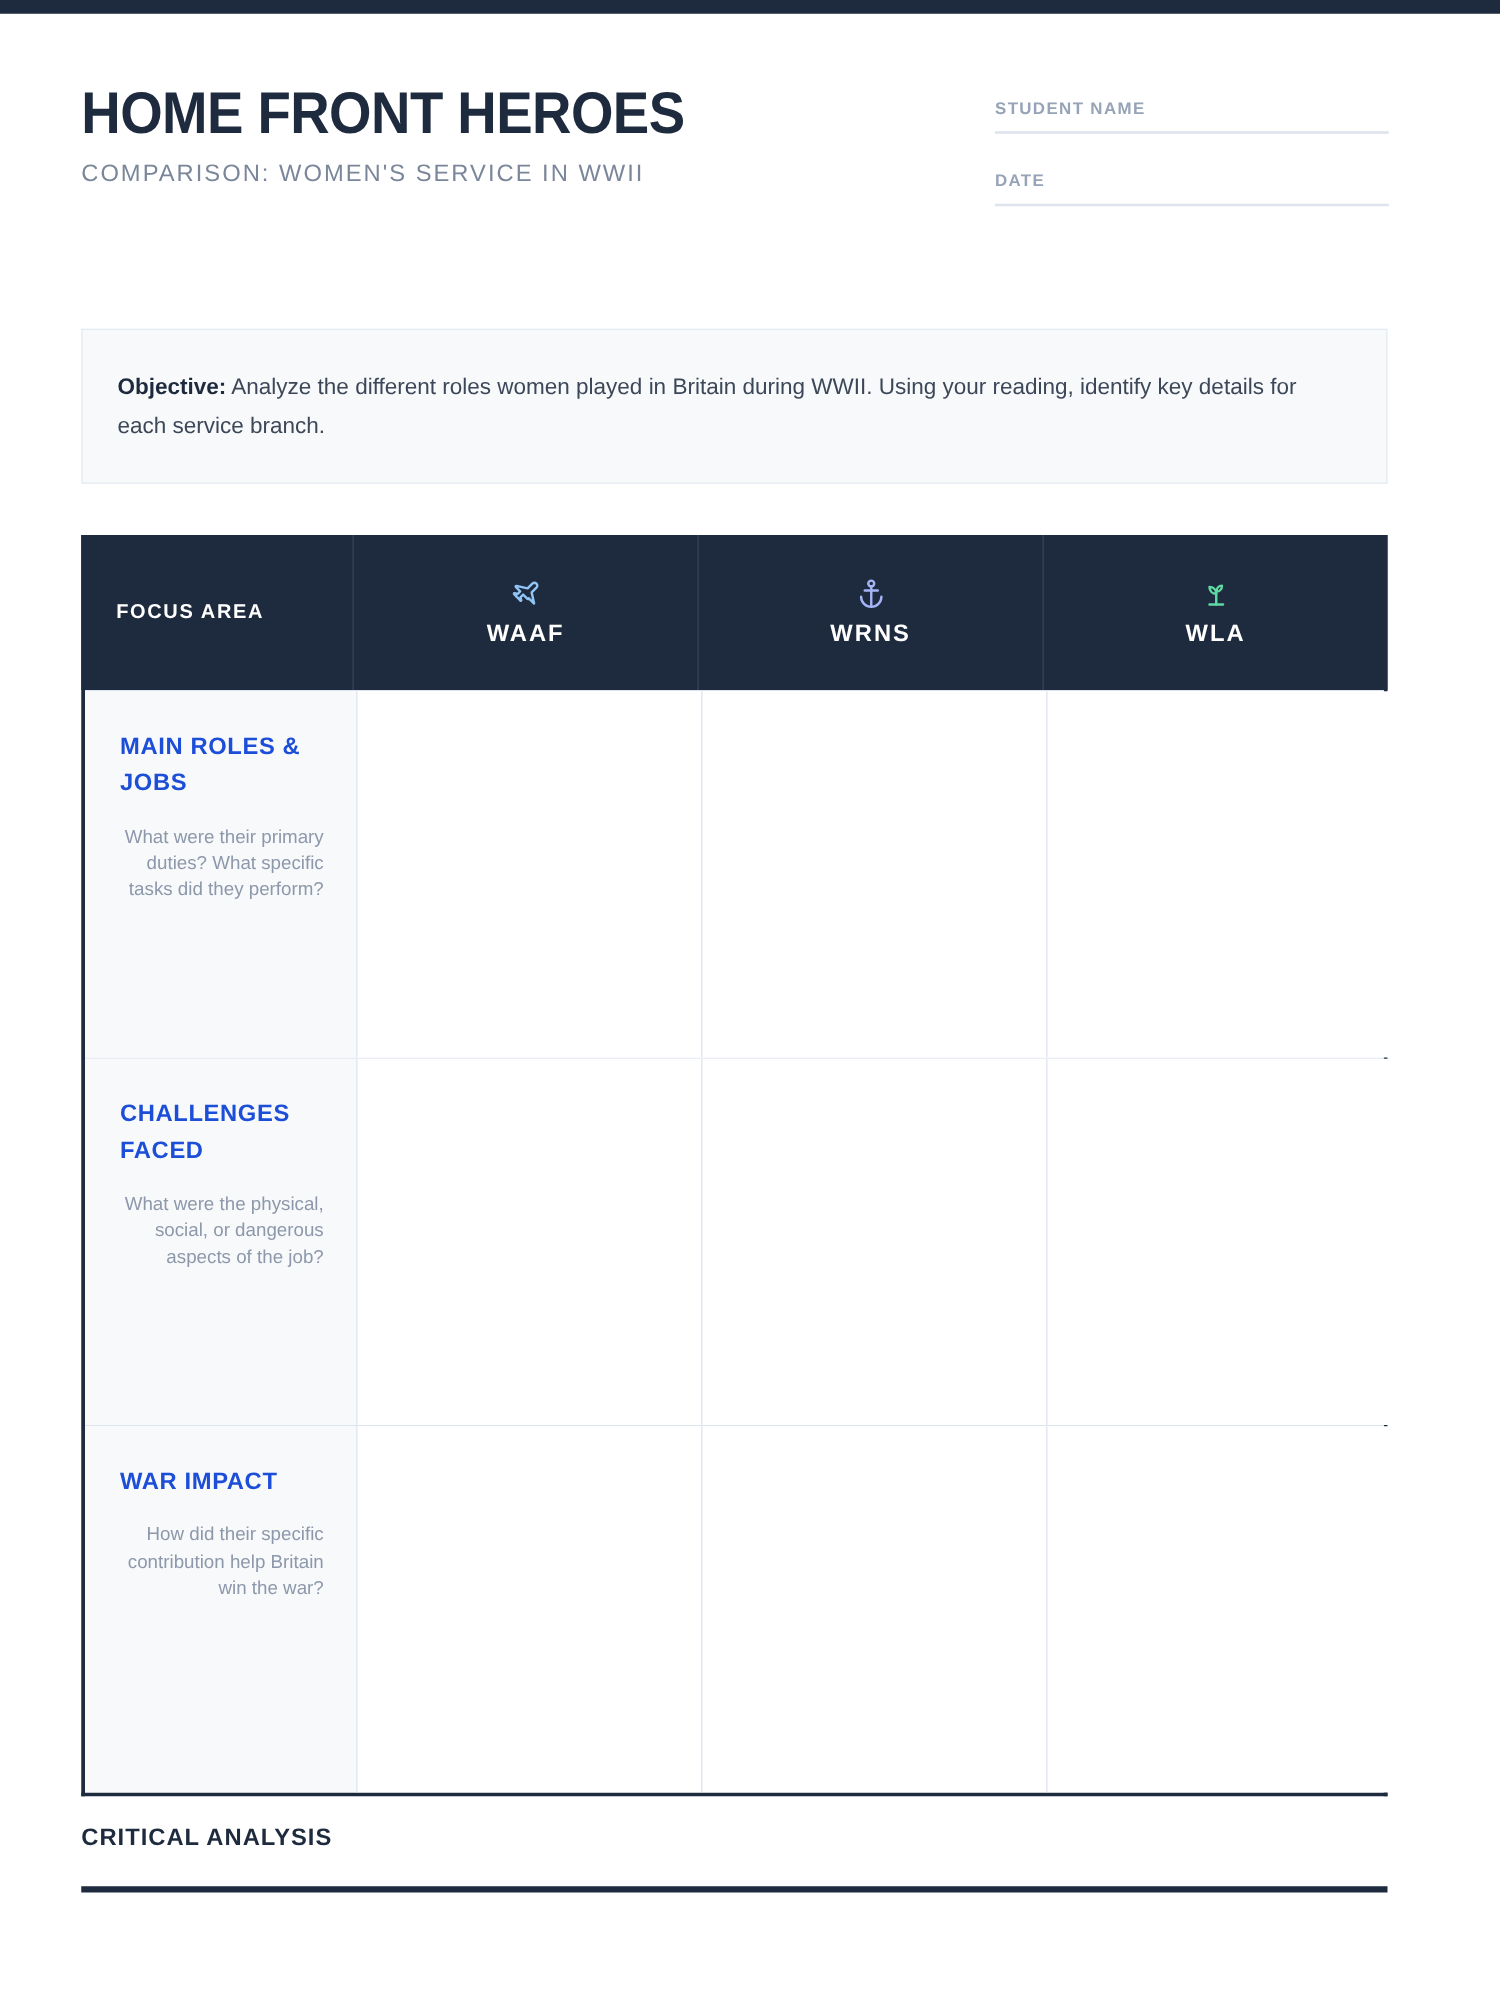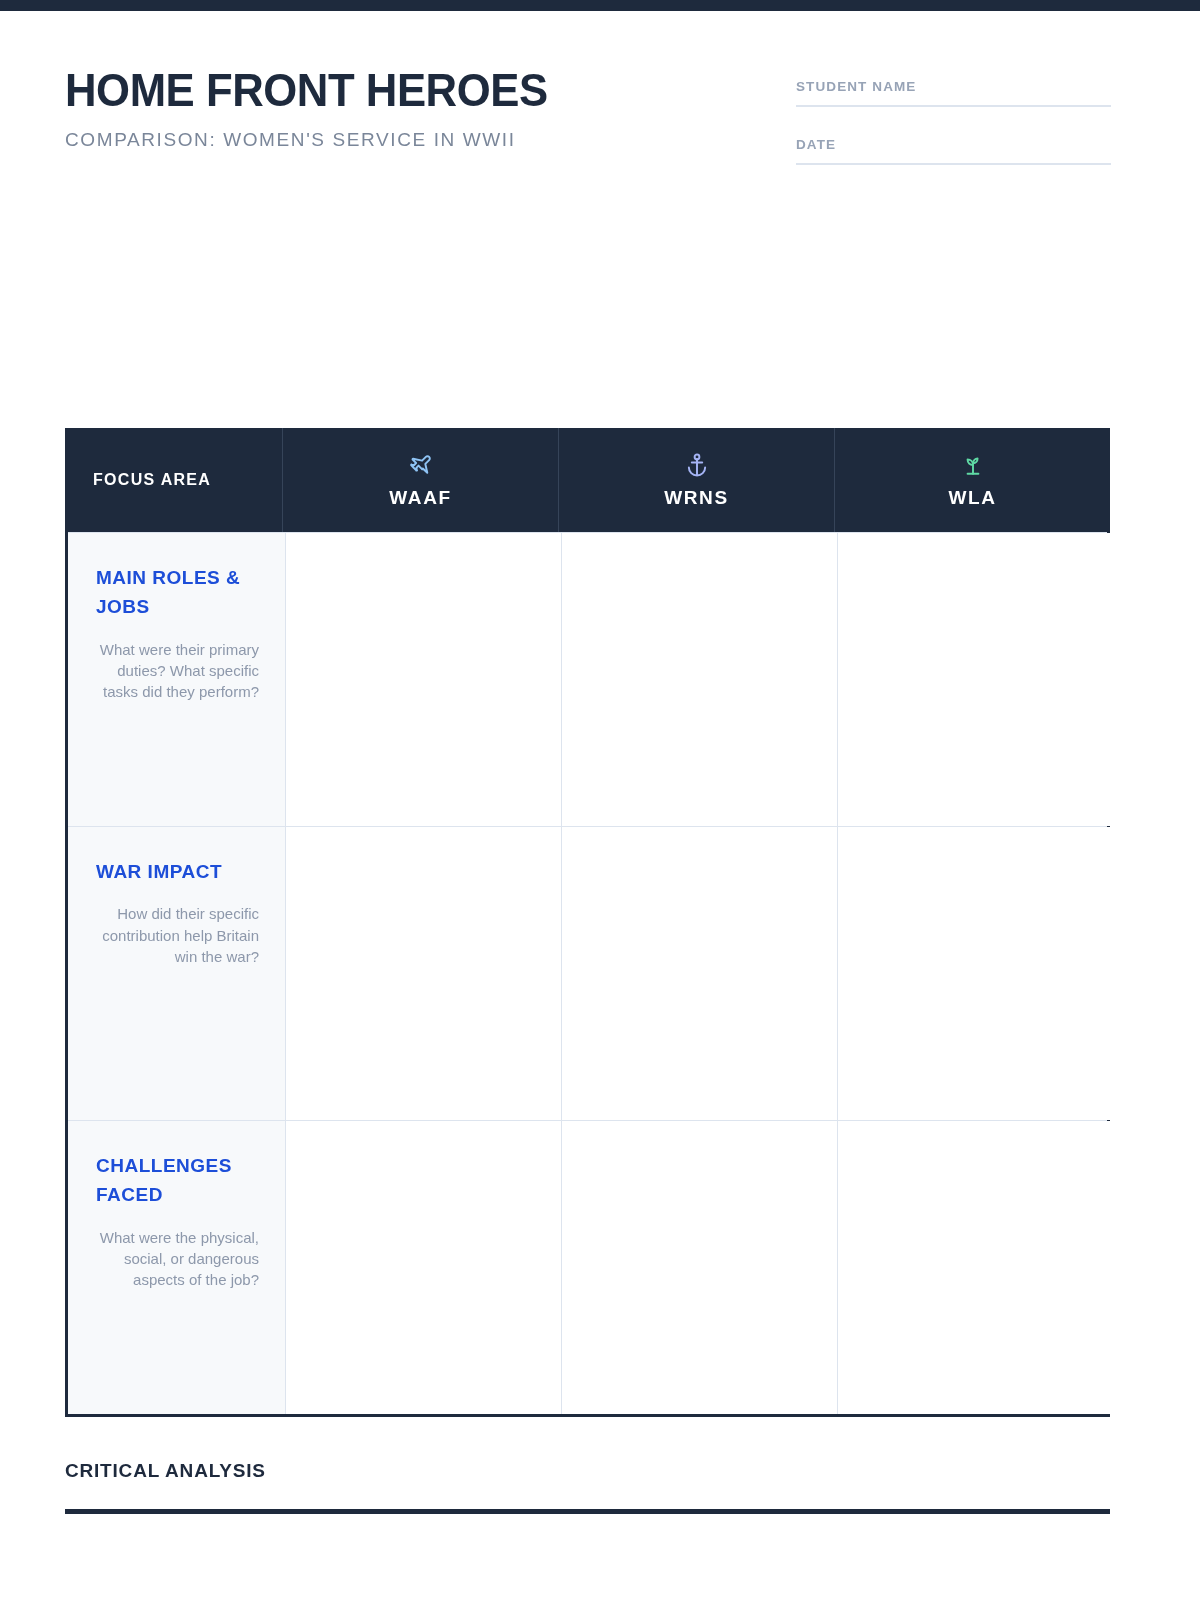--- a/index.html
+++ b/index.html
@@ -111,21 +111,21 @@
     top: 417px;
     width: 1045px;
     box-sizing: border-box;
     border: 3px solid #1e2a3d;
     border-top: none;
     background: #ffffff;
   }
   .grid-head {
     display: flex;
     background: #1e2a3d;
-    height: 104px;
+    height: 124px;
     margin: 0 -3px 0 -3px;
     width: 1045px;
   }
   .gh-cell {
     box-sizing: border-box;
     display: flex;
     flex-direction: column;
     align-items: center;
     justify-content: center;
     color: #ffffff;
@@ -226,20 +226,23 @@
         <div class="meta-label">STUDENT NAME</div>
         <div class="meta-line"></div>
       </div>
       <div class="meta-field">
         <div class="meta-label">DATE</div>
         <div class="meta-line"></div>
       </div>
     </div>
   </div>
 
+  <div class="objective">
+    <p><span class="obj-lead">Objective:</span><span> Analyze the different roles women played in Britain during WWII. Using your reading, identify key details for each service branch.</span></p>
+  </div>
 
   <div class="grid">
 
     <div class="grid-head">
       <div class="gh-cell c0">
         <span class="gh-focus">FOCUS AREA</span>
       </div>
 
       <div class="gh-cell c1">
         <span class="gh-icon">
@@ -280,32 +283,32 @@
         <div class="row-title">MAIN ROLES &amp; JOBS</div>
         <div class="row-prompt">What were their primary duties? What specific tasks did they perform?</div>
       </div>
       <div class="gr-cell c1"></div>
       <div class="gr-cell c2"></div>
       <div class="gr-cell c3"></div>
     </div>
 
     <div class="grid-row">
       <div class="gr-cell label c0">
-        <div class="row-title">WAR IMPACT</div>
-        <div class="row-prompt">How did their specific contribution help Britain win the war?</div>
+        <div class="row-title">CHALLENGES FACED</div>
+        <div class="row-prompt">What were the physical, social, or dangerous aspects of the job?</div>
       </div>
       <div class="gr-cell c1"></div>
       <div class="gr-cell c2"></div>
       <div class="gr-cell c3"></div>
     </div>
 
     <div class="grid-row">
       <div class="gr-cell label c0">
-        <div class="row-title">CHALLENGES FACED</div>
-        <div class="row-prompt">What were the physical, social, or dangerous aspects of the job?</div>
+        <div class="row-title">WAR IMPACT</div>
+        <div class="row-prompt">How did their specific contribution help Britain win the war?</div>
       </div>
       <div class="gr-cell c1"></div>
       <div class="gr-cell c2"></div>
       <div class="gr-cell c3"></div>
     </div>
   </div>
 
   <div class="footer-rule"></div>
   <div class="footer-title">CRITICAL ANALYSIS</div>
 

